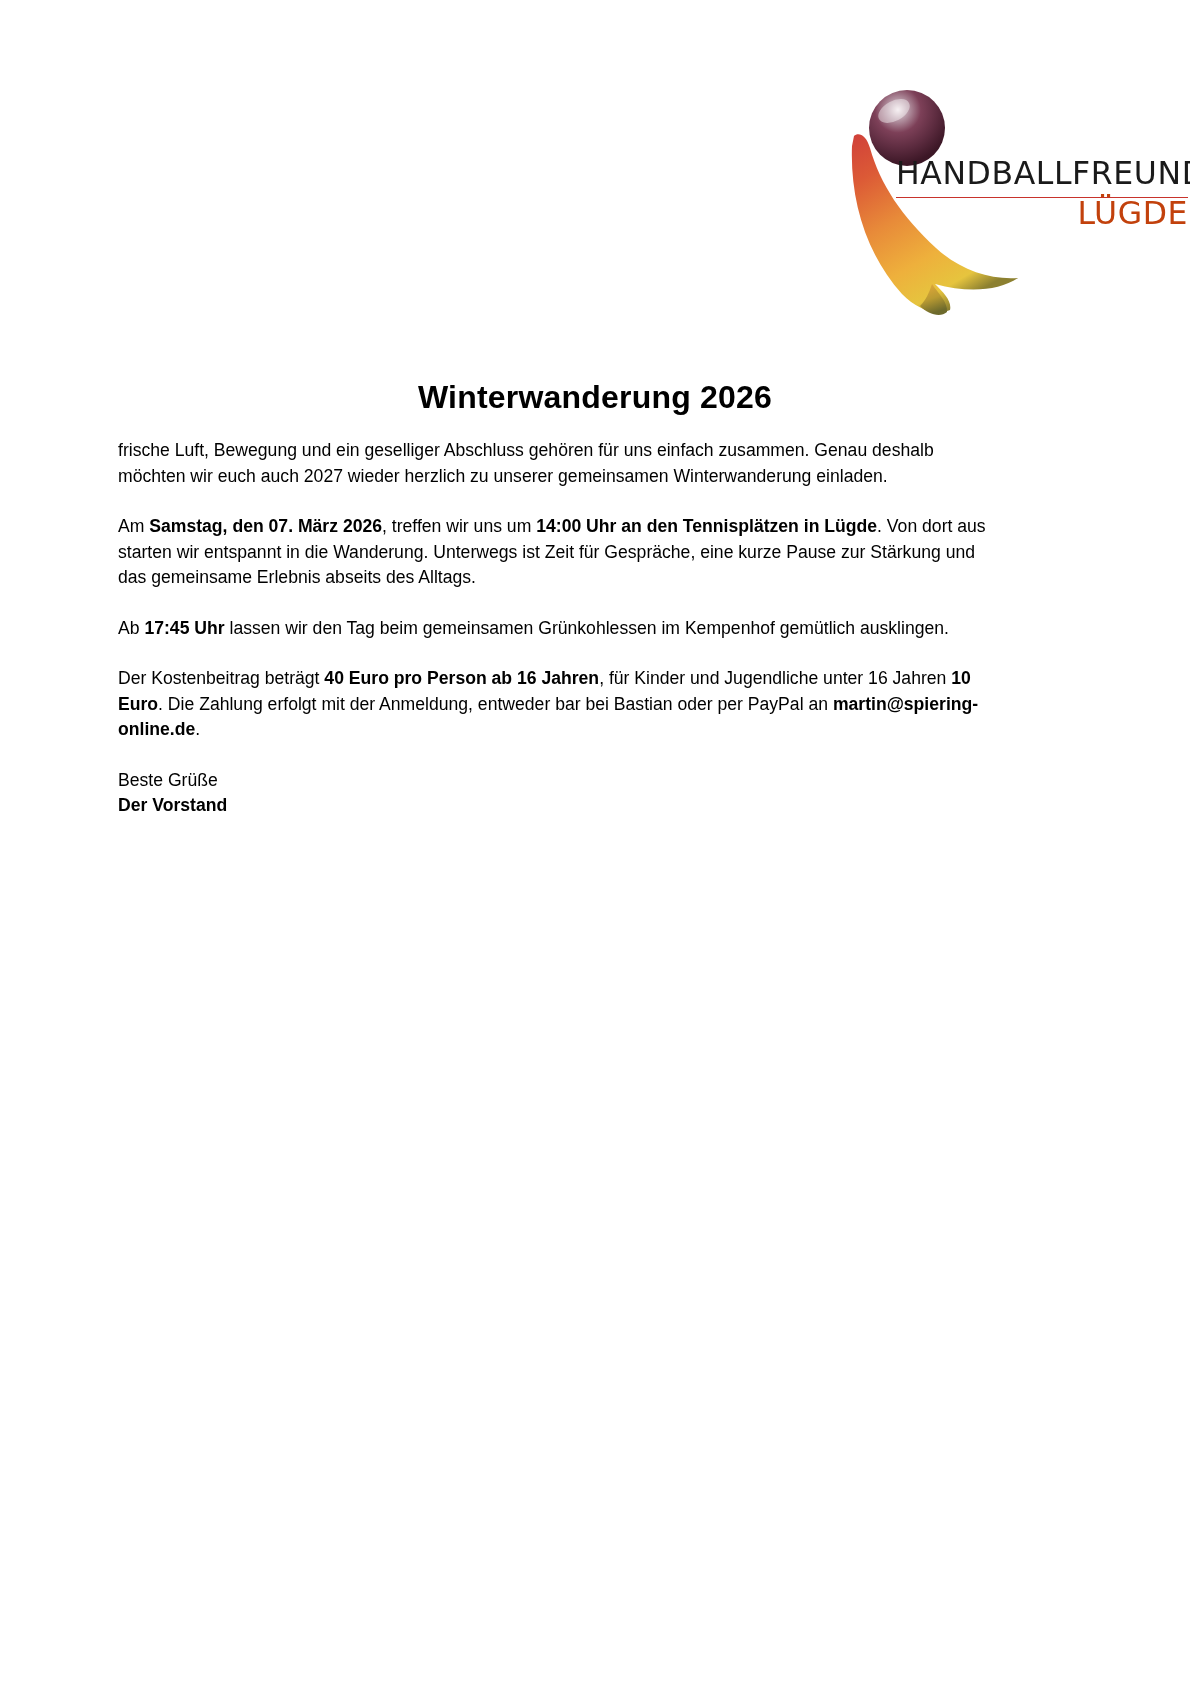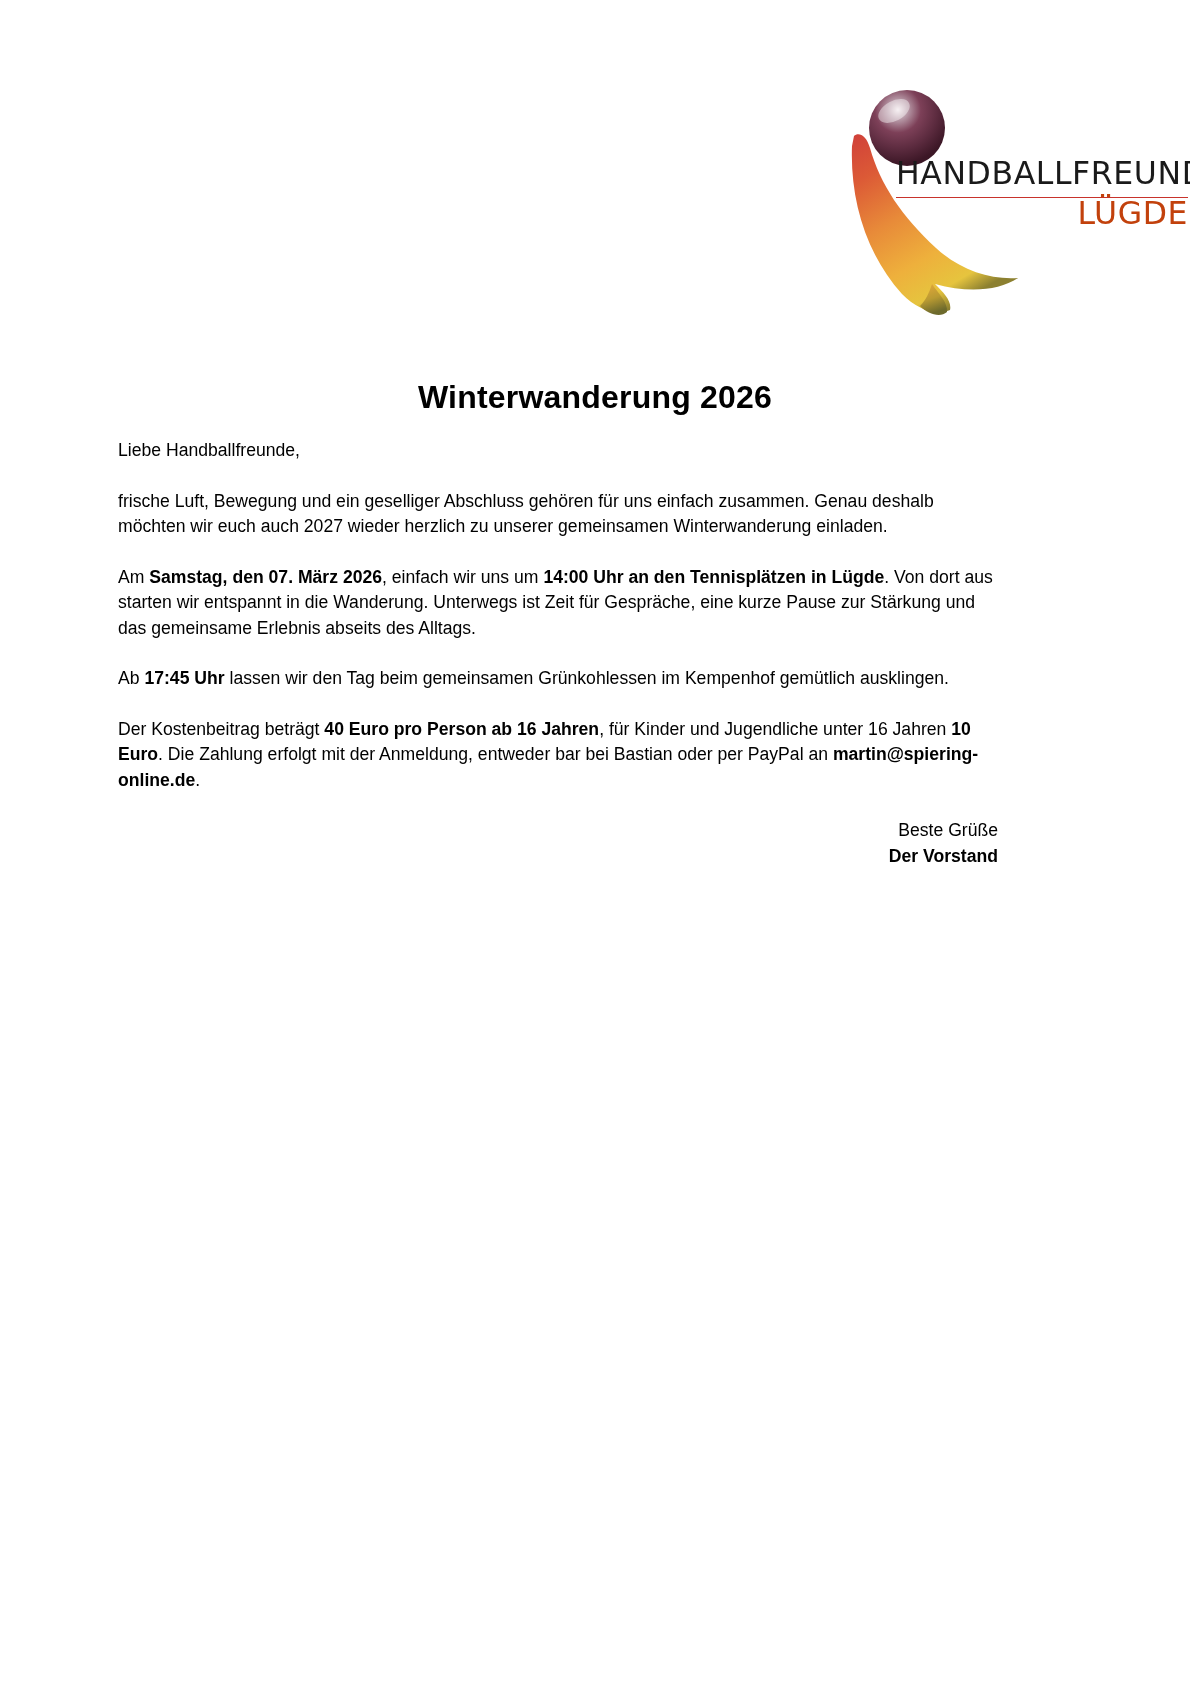--- a/index.html
+++ b/index.html
@@ -95,21 +95,20 @@
     width: 880px;
     font-size: 17.6px;
     line-height: 25.5px;
     text-align: left;
   }
   .body-copy p {
     margin: 0 0 25px 0;
   }
   .body-copy p:last-child {
     margin-bottom: 0;
-    text-align: right;
   }
   .body-copy b {
     font-weight: bold;
   }
   .sign-off {
     margin-top: 0;
   }
 </style>
 </head>
 <body>
@@ -156,30 +155,27 @@
         <div class="logo-rule"></div>
         <div class="logo-city">LÜGDE</div>
       </div>
     </div>
   </div>
 
   <h1 class="doc-title">Winterwanderung 2026</h1>
 
   <div class="body-copy">
 
-    <p>
-      <span>Liebe Handballfreunde,</span>
-    </p>
 
     <p>
       <span>frische Luft, Bewegung und ein geselliger Abschluss gehören für uns einfach zusammen. Genau deshalb möchten wir euch auch 2027 wieder herzlich zu unserer gemeinsamen Winterwanderung einladen.</span>
     </p>
 
     <p>
-      <span>Am </span><b>Samstag, den 07. März 2026</b><span>, einfach wir uns um </span><b>14:00 Uhr an den Tennisplätzen in Lügde</b><span>. Von dort aus starten wir entspannt in die Wanderung. Unterwegs ist Zeit für Gespräche, eine kurze Pause zur Stärkung und das gemeinsame Erlebnis abseits des Alltags.</span>
+      <span>Am </span><b>Samstag, den 07. März 2026</b><span>, treffen wir uns um </span><b>14:00 Uhr an den Tennisplätzen in Lügde</b><span>. Von dort aus starten wir entspannt in die Wanderung. Unterwegs ist Zeit für Gespräche, eine kurze Pause zur Stärkung und das gemeinsame Erlebnis abseits des Alltags.</span>
     </p>
 
     <p>
       <span>Ab </span><b>17:45 Uhr</b><span> lassen wir den Tag beim gemeinsamen Grünkohlessen im Kempenhof gemütlich ausklingen.</span>
     </p>
 
 
     <p>
       <span>Der Kostenbeitrag beträgt </span><b>40 Euro pro Person ab 16 Jahren</b><span>, für Kinder und Jugendliche unter 16 Jahren </span><b>10 Euro</b><span>. Die Zahlung erfolgt mit der Anmeldung, entweder bar bei Bastian oder per PayPal an </span><b>martin@spiering-online.de</b><span>.</span>
     </p>

